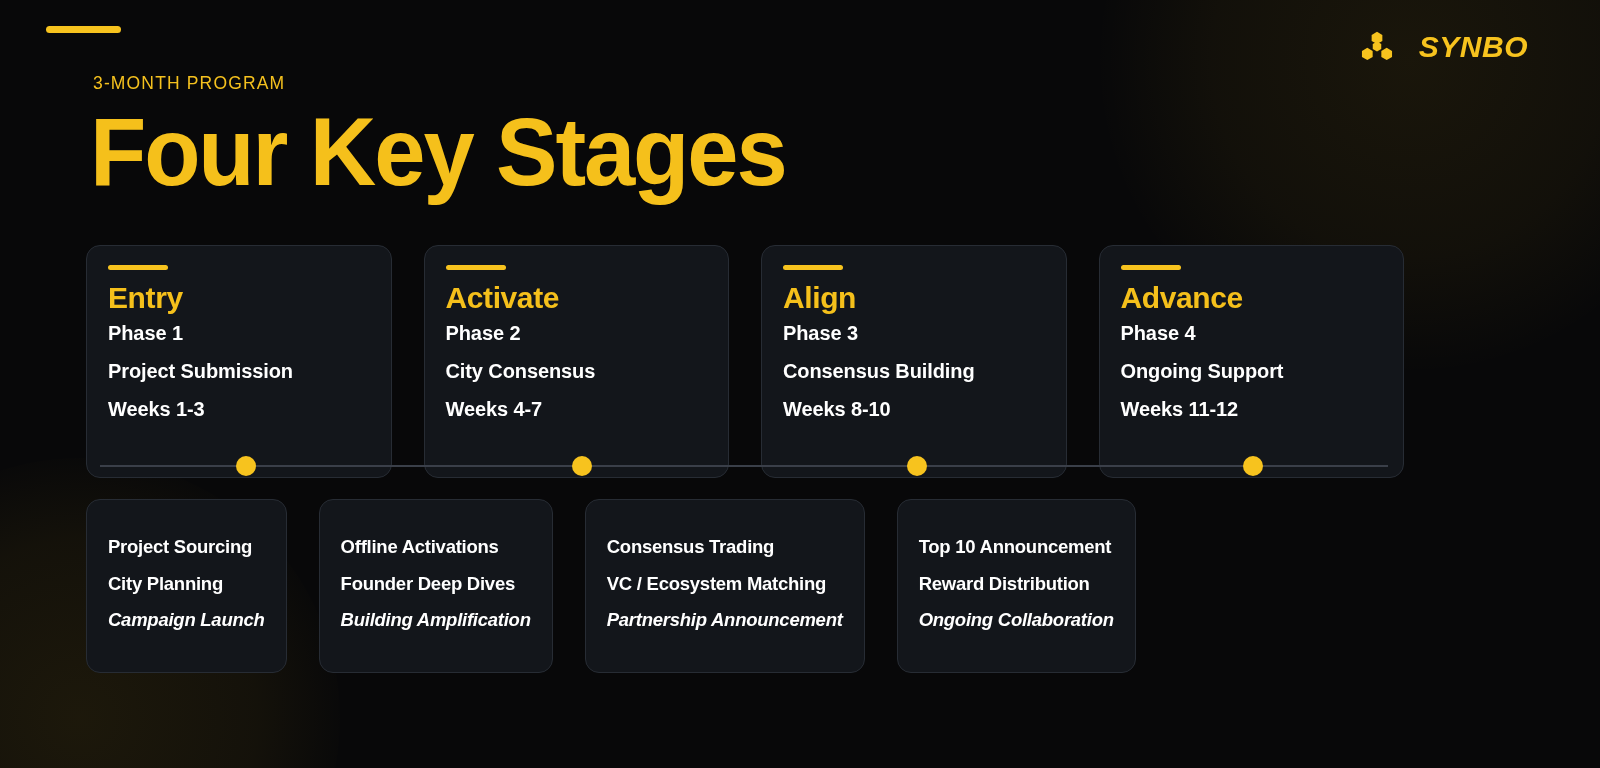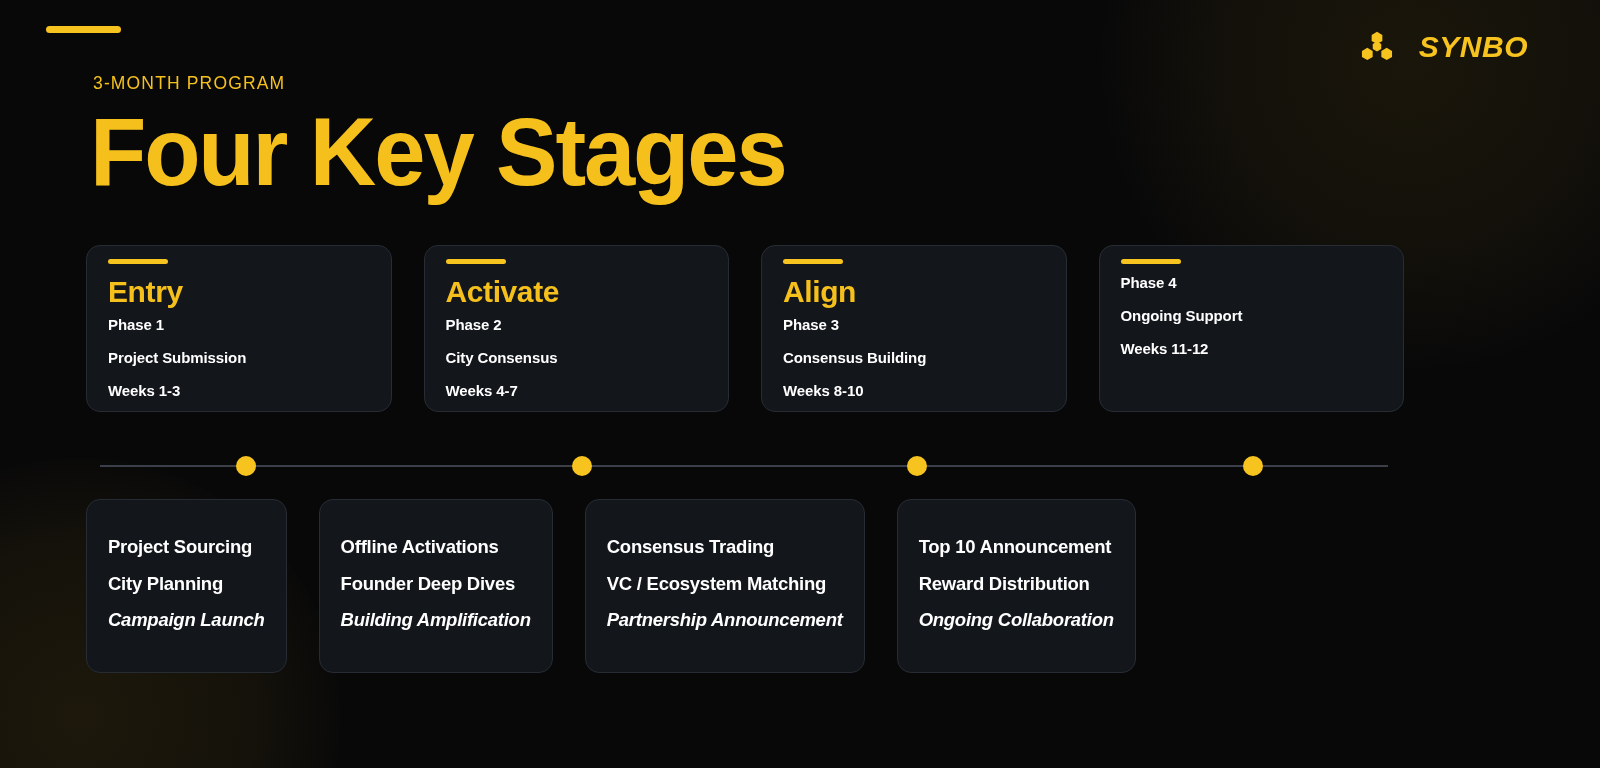--- a/index.html
+++ b/index.html
@@ -108,40 +108,40 @@
   }
 
   .card {
     background: #13161b;
     border: 1px solid #272c34;
     border-radius: 14px;
   }
 
   
   .card-top {
-    height: 167px;
-    padding: 13px 21px 0 21px;
+    height: 233px;
+    padding: 19px 21px 0 21px;
   }
   .card-accent {
     width: 60px;
     height: 5px;
     border-radius: 3px;
     background: #f7c31e;
     margin-bottom: 11px;
   }
   .card-title {
     font-size: 30px;
     font-weight: 700;
     color: #f5c01b;
     letter-spacing: -0.4px;
     line-height: 1.1;
     margin-bottom: 9px;
   }
   .card-line {
-    font-size: 15px;
+    font-size: 20px;
     font-weight: 700;
     color: #ffffff;
     line-height: 1.0;
     margin-bottom: 18px;
     letter-spacing: -0.1px;
   }
   .card-line:last-child { margin-bottom: 0; }
 
   
   .timeline {
@@ -240,20 +240,21 @@
     <div class="card card-top">
       <div class="card-accent"></div>
       <div class="card-title">Align</div>
       <div class="card-line">Phase 3</div>
       <div class="card-line">Consensus Building</div>
       <div class="card-line">Weeks 8-10</div>
     </div>
 
     <div class="card card-top">
       <div class="card-accent"></div>
+      <div class="card-title">Advance</div>
       <div class="card-line">Phase 4</div>
       <div class="card-line">Ongoing Support</div>
       <div class="card-line">Weeks 11-12</div>
     </div>
 
   </div>
 
   <div class="timeline">
     <div class="timeline-rail"></div>
     <div class="timeline-dot" style="left:11.3%"></div>

